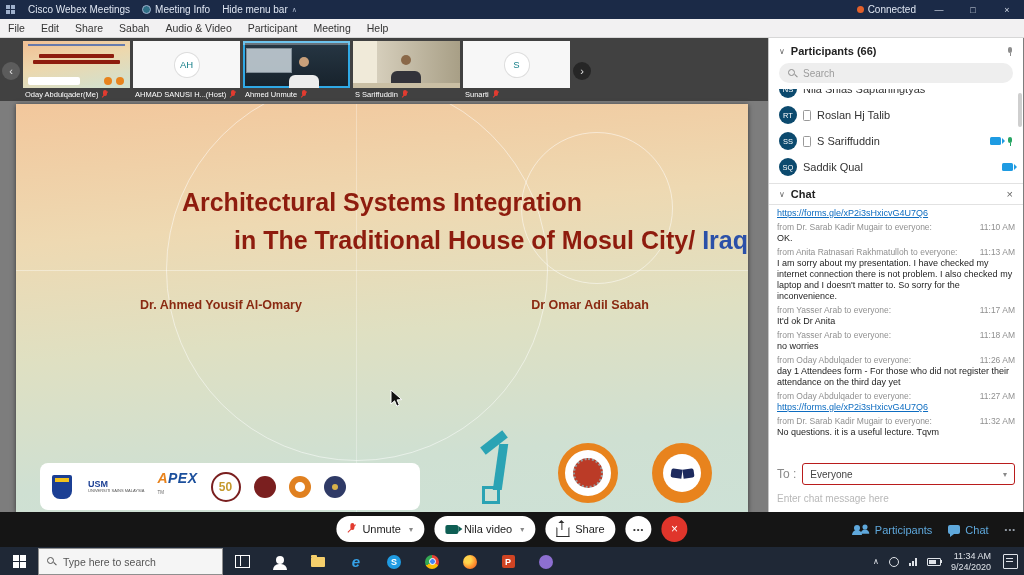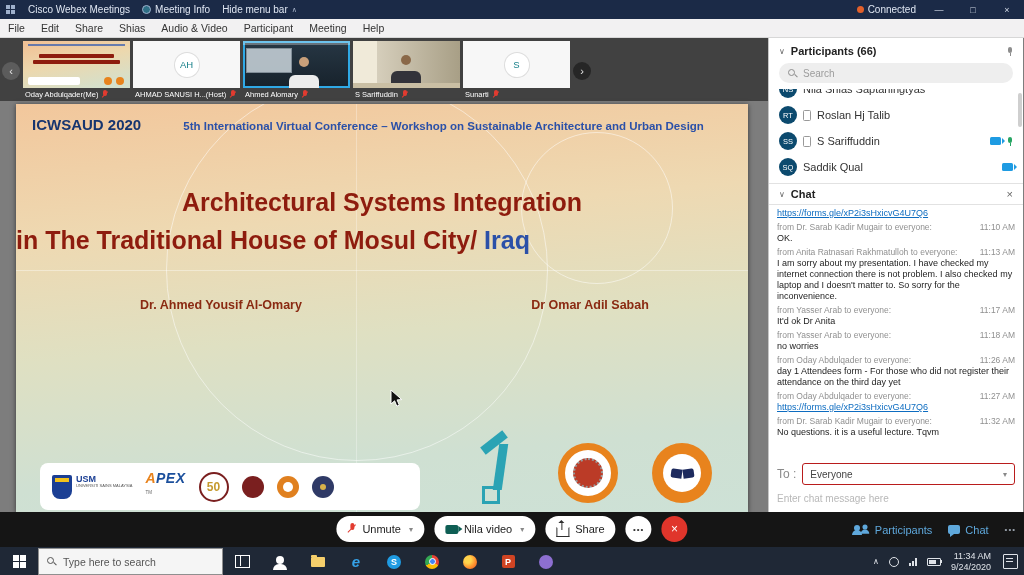--- a/index.html
+++ b/index.html
@@ -65,27 +65,27 @@
     background:linear-gradient(175deg,#f2c79c 0%,#eed9b2 30%,#dfe0c2 55%,#cfe0d2 82%,#cde1d6 100%);}
   .circ{position:absolute;border:1px solid rgba(255,255,255,.5);border-radius:50%;}
   .c1{width:380px;height:380px;left:150px;top:-25px;}
   .c2{width:150px;height:150px;left:505px;top:28px;}
   .lh{position:absolute;left:0;right:0;top:166px;height:1px;background:rgba(255,255,255,.38);}
   .lv{position:absolute;top:0;bottom:0;left:340px;width:1px;background:rgba(255,255,255,.3);}
   .s-head{position:absolute;top:12px;left:16px;right:16px;display:flex;gap:14px;align-items:baseline;}
   .s-code{font-size:15px;font-weight:bold;color:#16356f;flex:none;}
   .s-conf{flex:1;text-align:center;font-size:11.5px;font-weight:bold;color:#2b50a8;}
   .s-t1{position:absolute;top:84px;left:0;width:100%;text-align:center;font-size:25px;font-weight:bold;color:#8e1c0e;}
-  .s-t2{position:absolute;top:122px;left:0;width:100%;text-align:left;font-size:25px;font-weight:bold;color:#8e1c0e;}
+  .s-t2{position:absolute;top:122px;left:0;width:100%;text-align:right;font-size:25px;font-weight:bold;color:#8e1c0e;}
   .s-t2 .country{color:#2b50a8;}
   .s-auth{position:absolute;top:194px;font-size:12.5px;font-weight:bold;color:#8a2a12;text-align:center;}
   .s-auth.l{left:90px;width:230px;}
   .s-auth.r{left:464px;width:220px;}
   .logo-band{position:absolute;left:24px;top:359px;width:380px;height:47px;background:#fff;border-radius:8px;display:flex;align-items:center;gap:13px;padding:0 12px;box-sizing:border-box;}
-  .usm{display:flex;align-items:flex-start;gap:4px;}
+  .usm{display:flex;align-items:center;gap:16px;}
   .crest{width:20px;height:24px;background:#1b3f94;border-radius:2px 2px 8px 8px;position:relative;flex:none;}
   .crest::before{content:"";position:absolute;top:3px;left:3px;right:3px;height:4px;background:#f2c21c;}
   .usm-txt{display:flex;flex-direction:column;line-height:1;}
   .usm-big{font-size:9px;font-weight:bold;color:#1b3f94;}
   .usm-sub{font-size:4px;color:#555;}
   .apex-word{display:block;font-size:14px;font-weight:bold;font-style:italic;color:#1b4f9c;letter-spacing:.5px;}
   .apex-word::first-letter{color:#e8831d;}
   .apex-tm{font-size:4.5px;color:#666;vertical-align:super;}
   .fifty{width:26px;height:26px;border:2px solid #7a1f1f;border-radius:50%;display:flex;align-items:center;justify-content:center;font-size:12px;font-weight:bold;color:#c59a2e;flex:none;}
   .emb{width:22px;height:22px;border-radius:50%;flex:none;position:relative;}
@@ -228,21 +228,21 @@
     </span>
     <span class="winbtn">—</span>
     <span class="winbtn">□</span>
     <span class="winbtn">×</span>
   </div>
 
   <div class="menubar">
     <span class="menu-item">File</span>
     <span class="menu-item">Edit</span>
     <span class="menu-item">Share</span>
-    <span class="menu-item">Shias</span>
+    <span class="menu-item">Sabah</span>
     <span class="menu-item">Audio &amp; Video</span>
     <span class="menu-item">Participant</span>
     <span class="menu-item">Meeting</span>
     <span class="menu-item">Help</span>
   </div>
 
   <div class="content">
     <div class="leftcol">
 
       <div class="filmstrip">
@@ -274,21 +274,21 @@
         </div>
 
         <div class="thumb">
           <div class="tvideo video-a active">
             <div class="va-strip"></div>
               <div class="va-screen"></div>
               <div class="va-head"></div>
               <div class="va-body"></div>
           </div>
           <div class="tlabel">
-              <span class="nm">Ahmed Alomary</span>
+              <span class="nm">Ahmed Unmute</span>
               <span class="rmic"></span>
             </div>
         </div>
 
         <div class="thumb">
           <div class="tvideo video-b">
             <div class="vb-window"></div>
               <div class="vb-head"></div>
               <div class="vb-body"></div>
               <div class="vb-desk"></div>
@@ -312,24 +312,20 @@
 
         <span class="navbtn right">›</span>
       </div>
 
       <div class="stage">
         <div class="slide">
           <div class="circ c1"></div>
           <div class="circ c2"></div>
           <div class="lh"></div>
             <div class="lv"></div>
-          <div class="s-head">
-            <span class="s-code">ICWSAUD 2020</span>
-            <span class="s-conf">5th International Virtual Conference – Workshop on Sustainable Architecture and Urban Design</span>
-          </div>
           <div class="s-t1">Architectural Systems Integration</div>
           <div class="s-t2">
             <span>in The Traditional House of Mosul City/</span> <span class="country">Iraq</span>
           </div>
           <div class="s-auth l">Dr. Ahmed Yousif Al-Omary</div>
           <div class="s-auth r">Dr Omar Adil Sabah</div>
 
           <div class="logo-band">
             <div class="usm">
               <div class="crest"></div>

